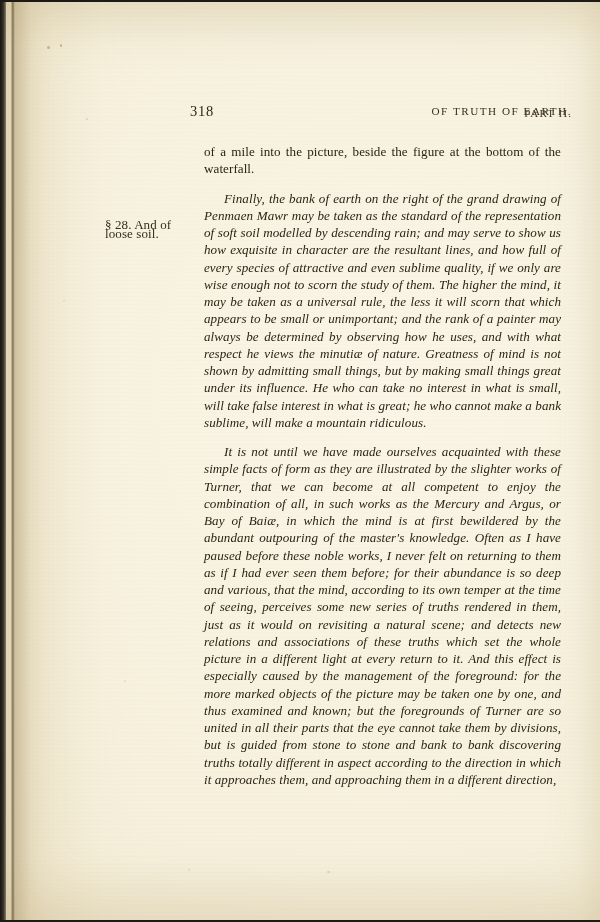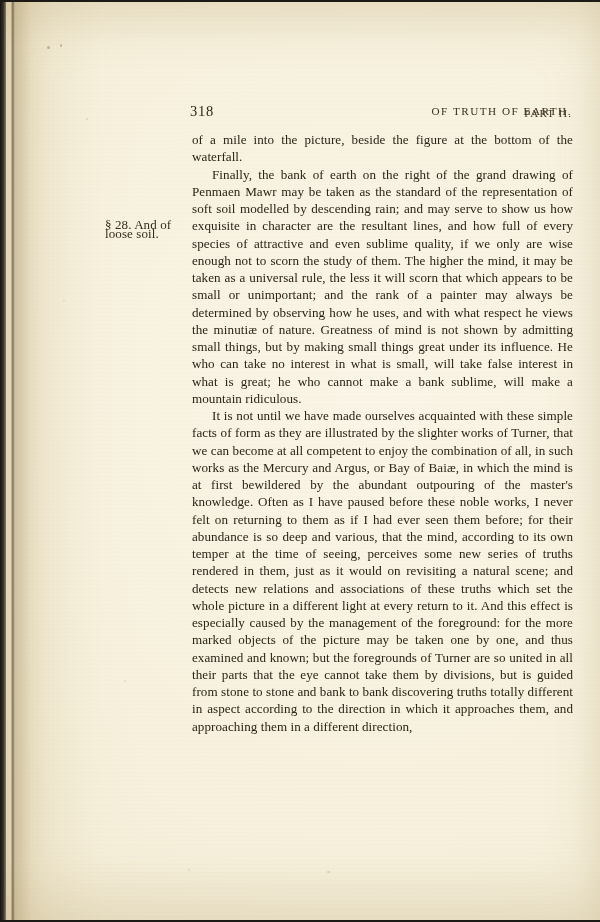--- a/index.html
+++ b/index.html
@@ -128,28 +128,29 @@
     top: 131px;
     width: 381px;
     font-size: 13.1px;
     line-height: 17.25px;
     text-align: justify;
     text-justify: inter-word;
     color: #2b2417;
     letter-spacing: 0.06px;
   }
   .textcol p {
-    margin: 0;
+    margin: 12px;
     text-indent: 0;
   }
   .textcol p.indent {
     text-indent: 20px;
   }
   .textcol p + p {
     margin-top: 0;
+    font-style: italic;
   }
 
   
   .sidenote {
     position: absolute;
     width: 74px;
     font-size: 13px;
     line-height: 9.1px;
     color: #352d1d;
     text-align: left;

